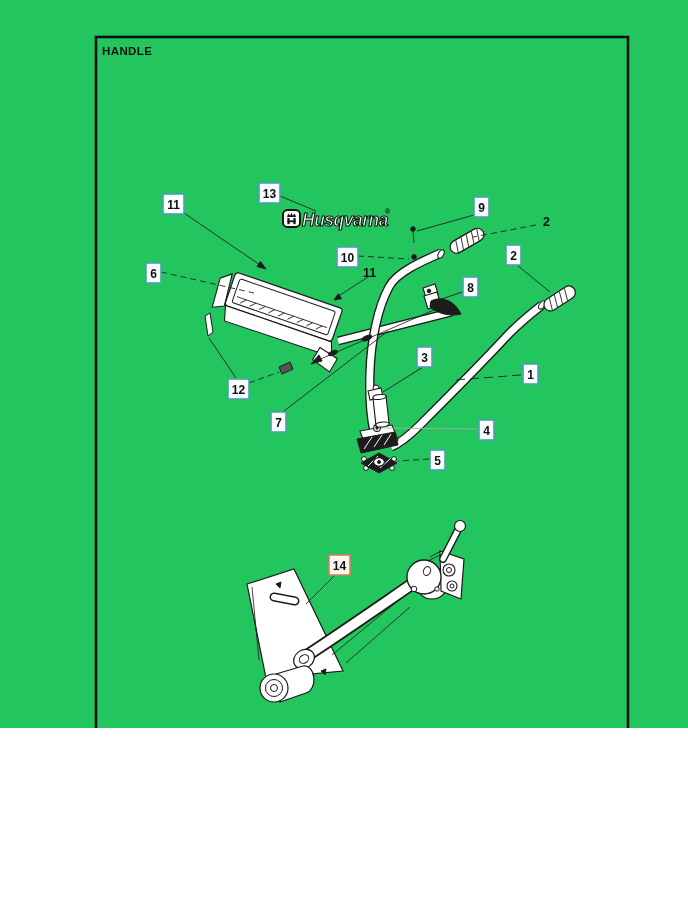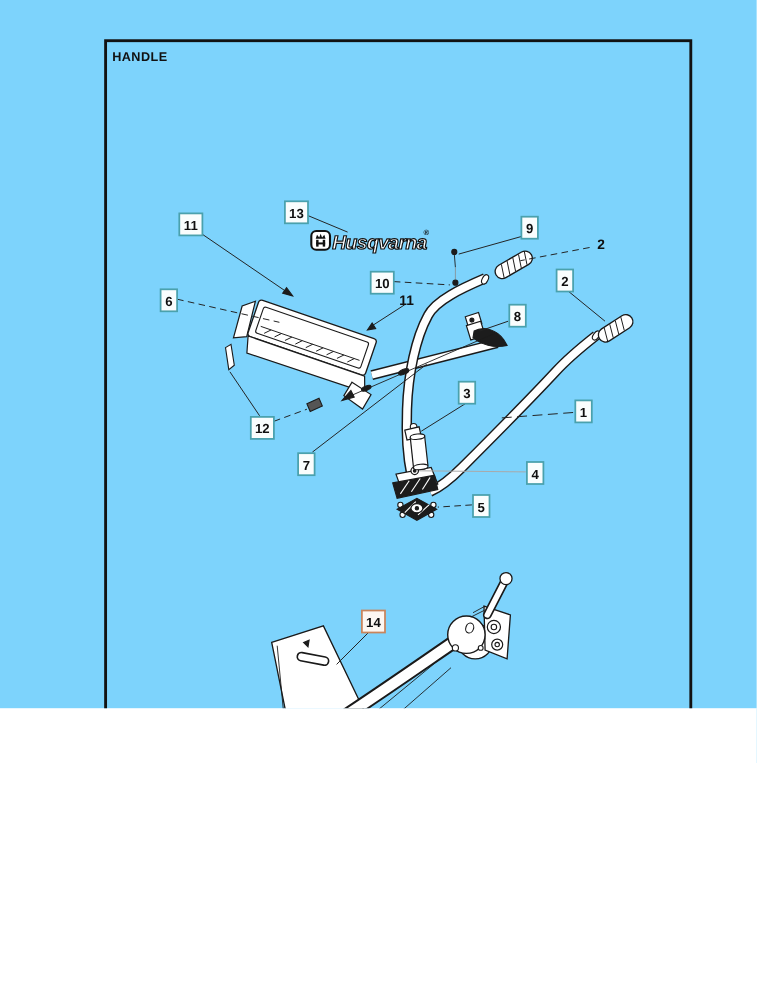--- a/index.html
+++ b/index.html
@@ -1,16 +1,16 @@
 <!DOCTYPE html>
 <html><head>
 <meta charset="utf-8">
 <style>
   html,body{margin:0;padding:0;background:#fff;}
-  .stage{position:relative;width:688px;height:644px;background:#7dd3fc;overflow:hidden;
+  .stage{position:relative;width:688px;height:728px;background:#22c55e;overflow:hidden;
          font-family:"Liberation Sans",sans-serif;}
   svg{position:absolute;left:0;top:0;}
   .page-title{font:bold 11.5px "Liberation Sans",sans-serif;fill:#111;letter-spacing:.4px;}
   .ln{stroke:#222;stroke-width:.9;fill:none;}
   .ln.dash{stroke-dasharray:6 4;}
   .ln.longdash{stroke-dasharray:9 5;}
   .ln.gray{stroke:#a9a9a9;}
   .part{stroke:#1a1a1a;fill:#ffffff;}
   .thin{stroke:#1a1a1a;stroke-width:.8;fill:none;}
   .dark{fill:#1c1c1c;stroke:#1c1c1c;}

